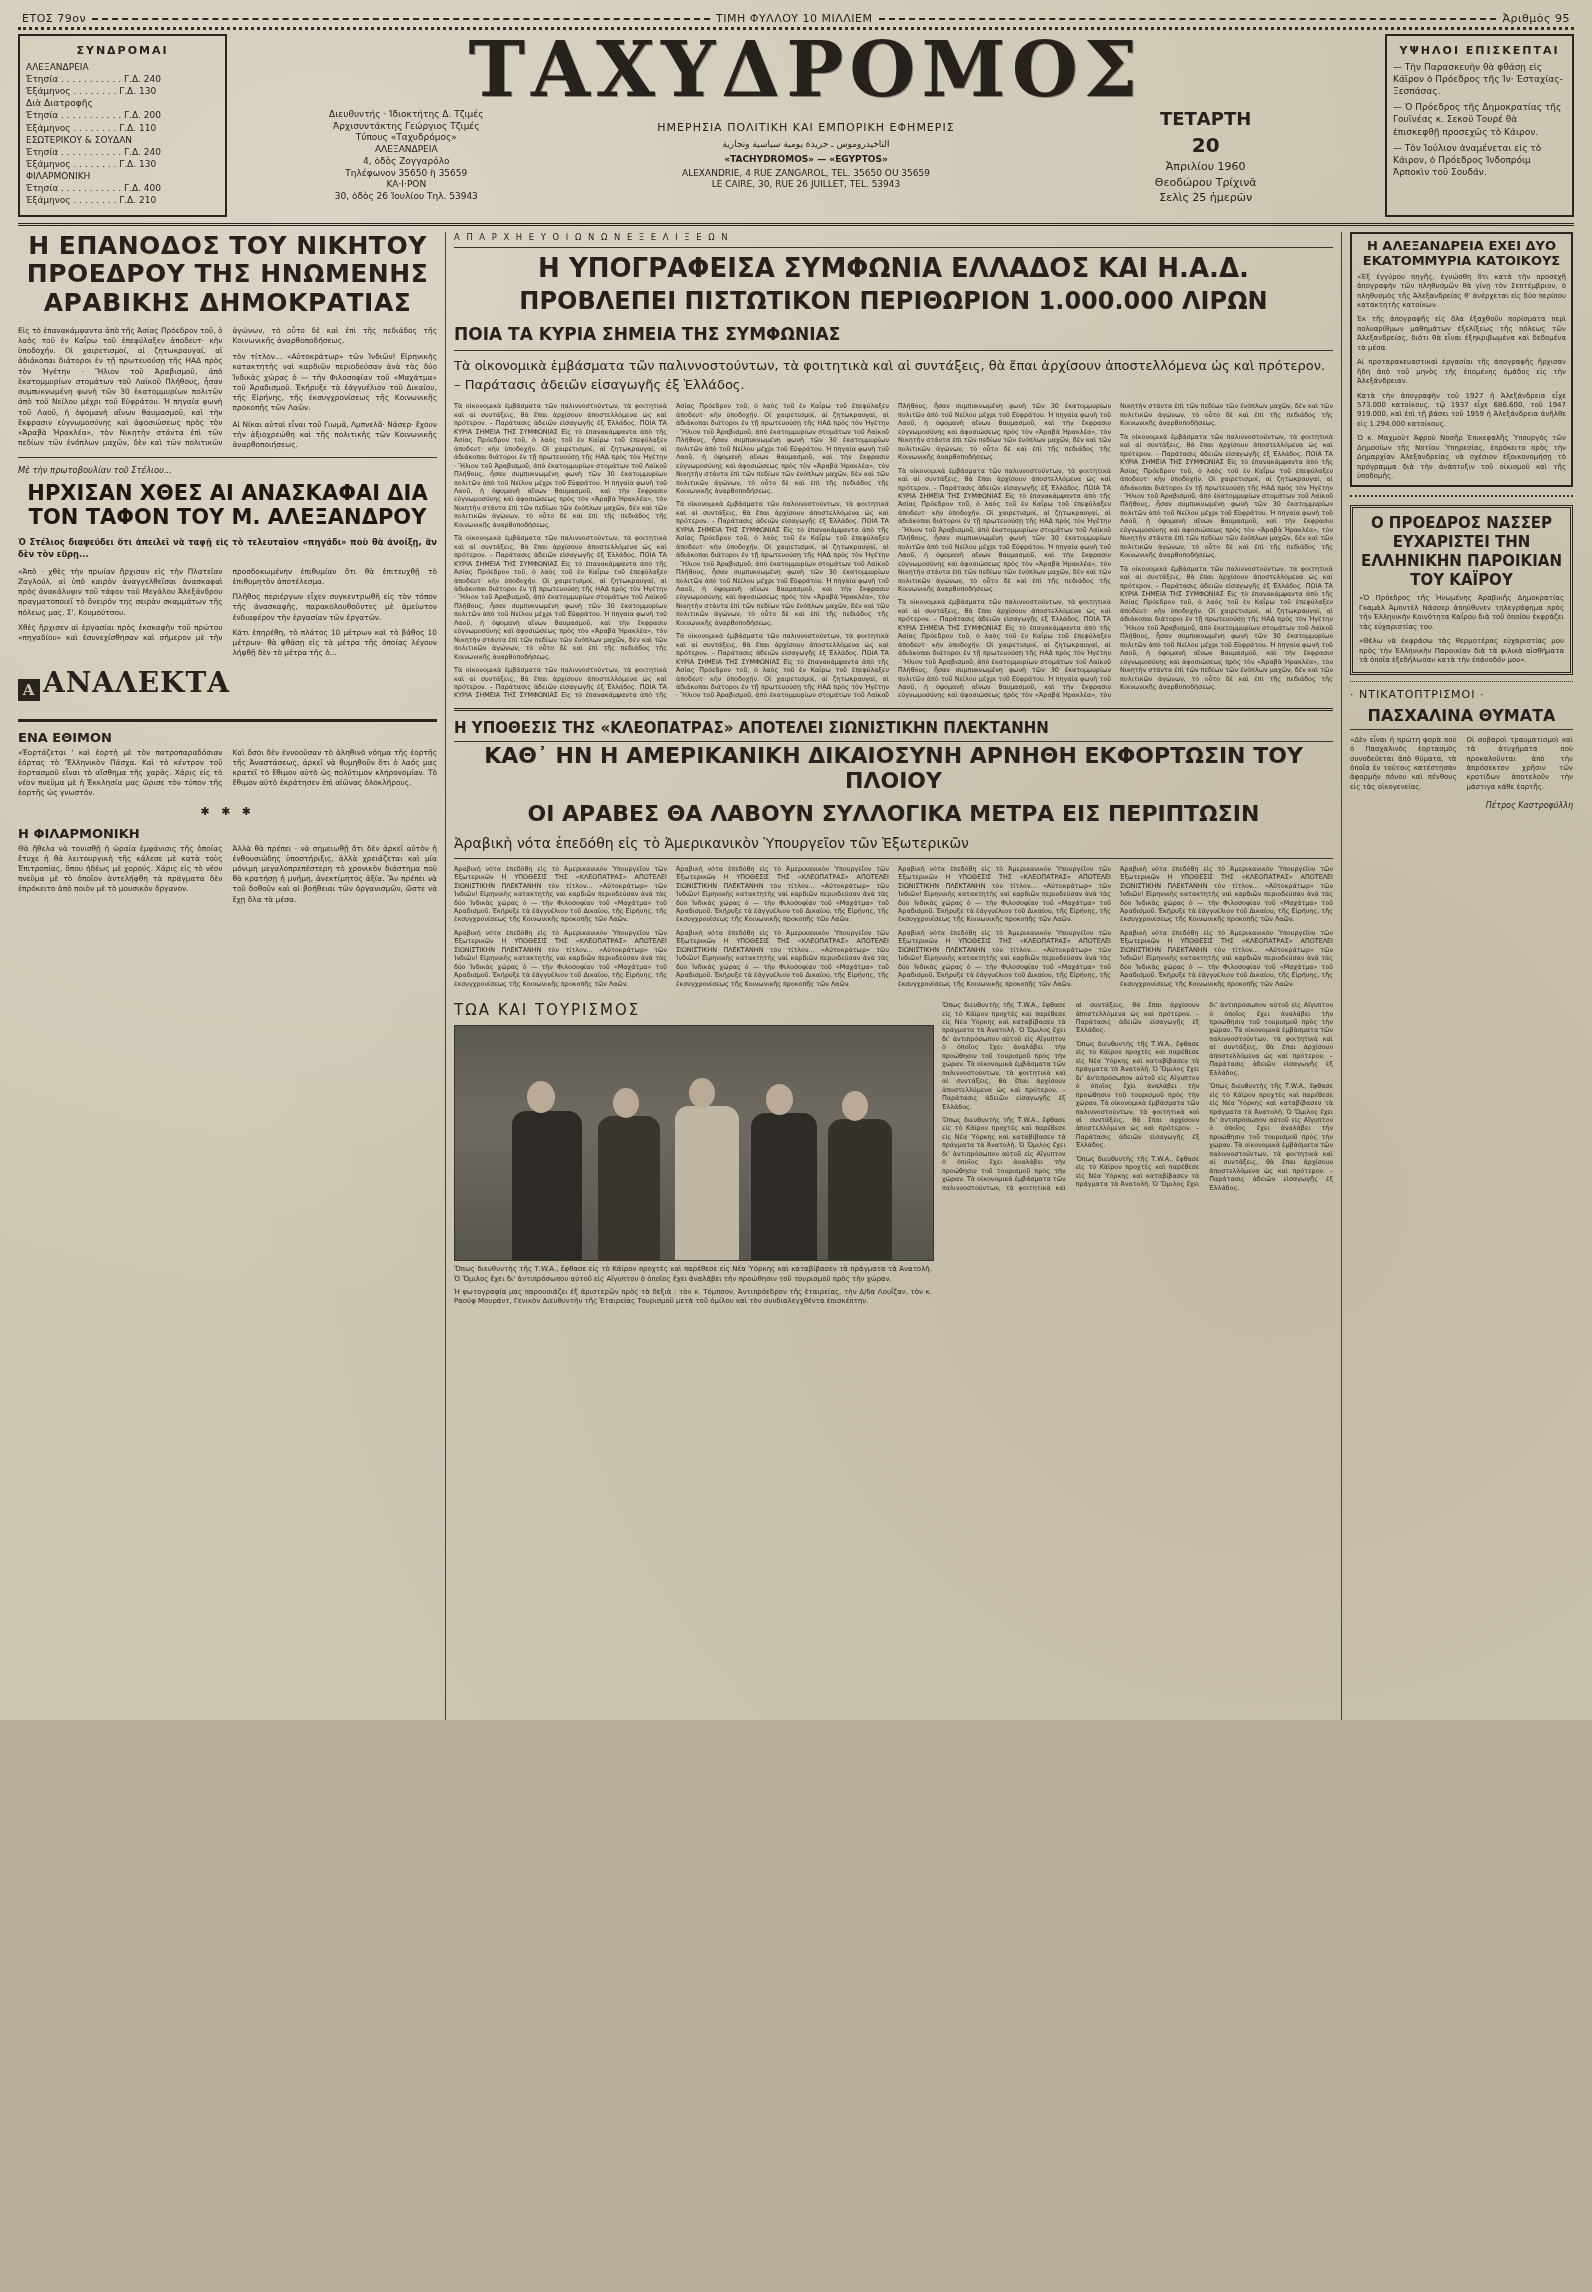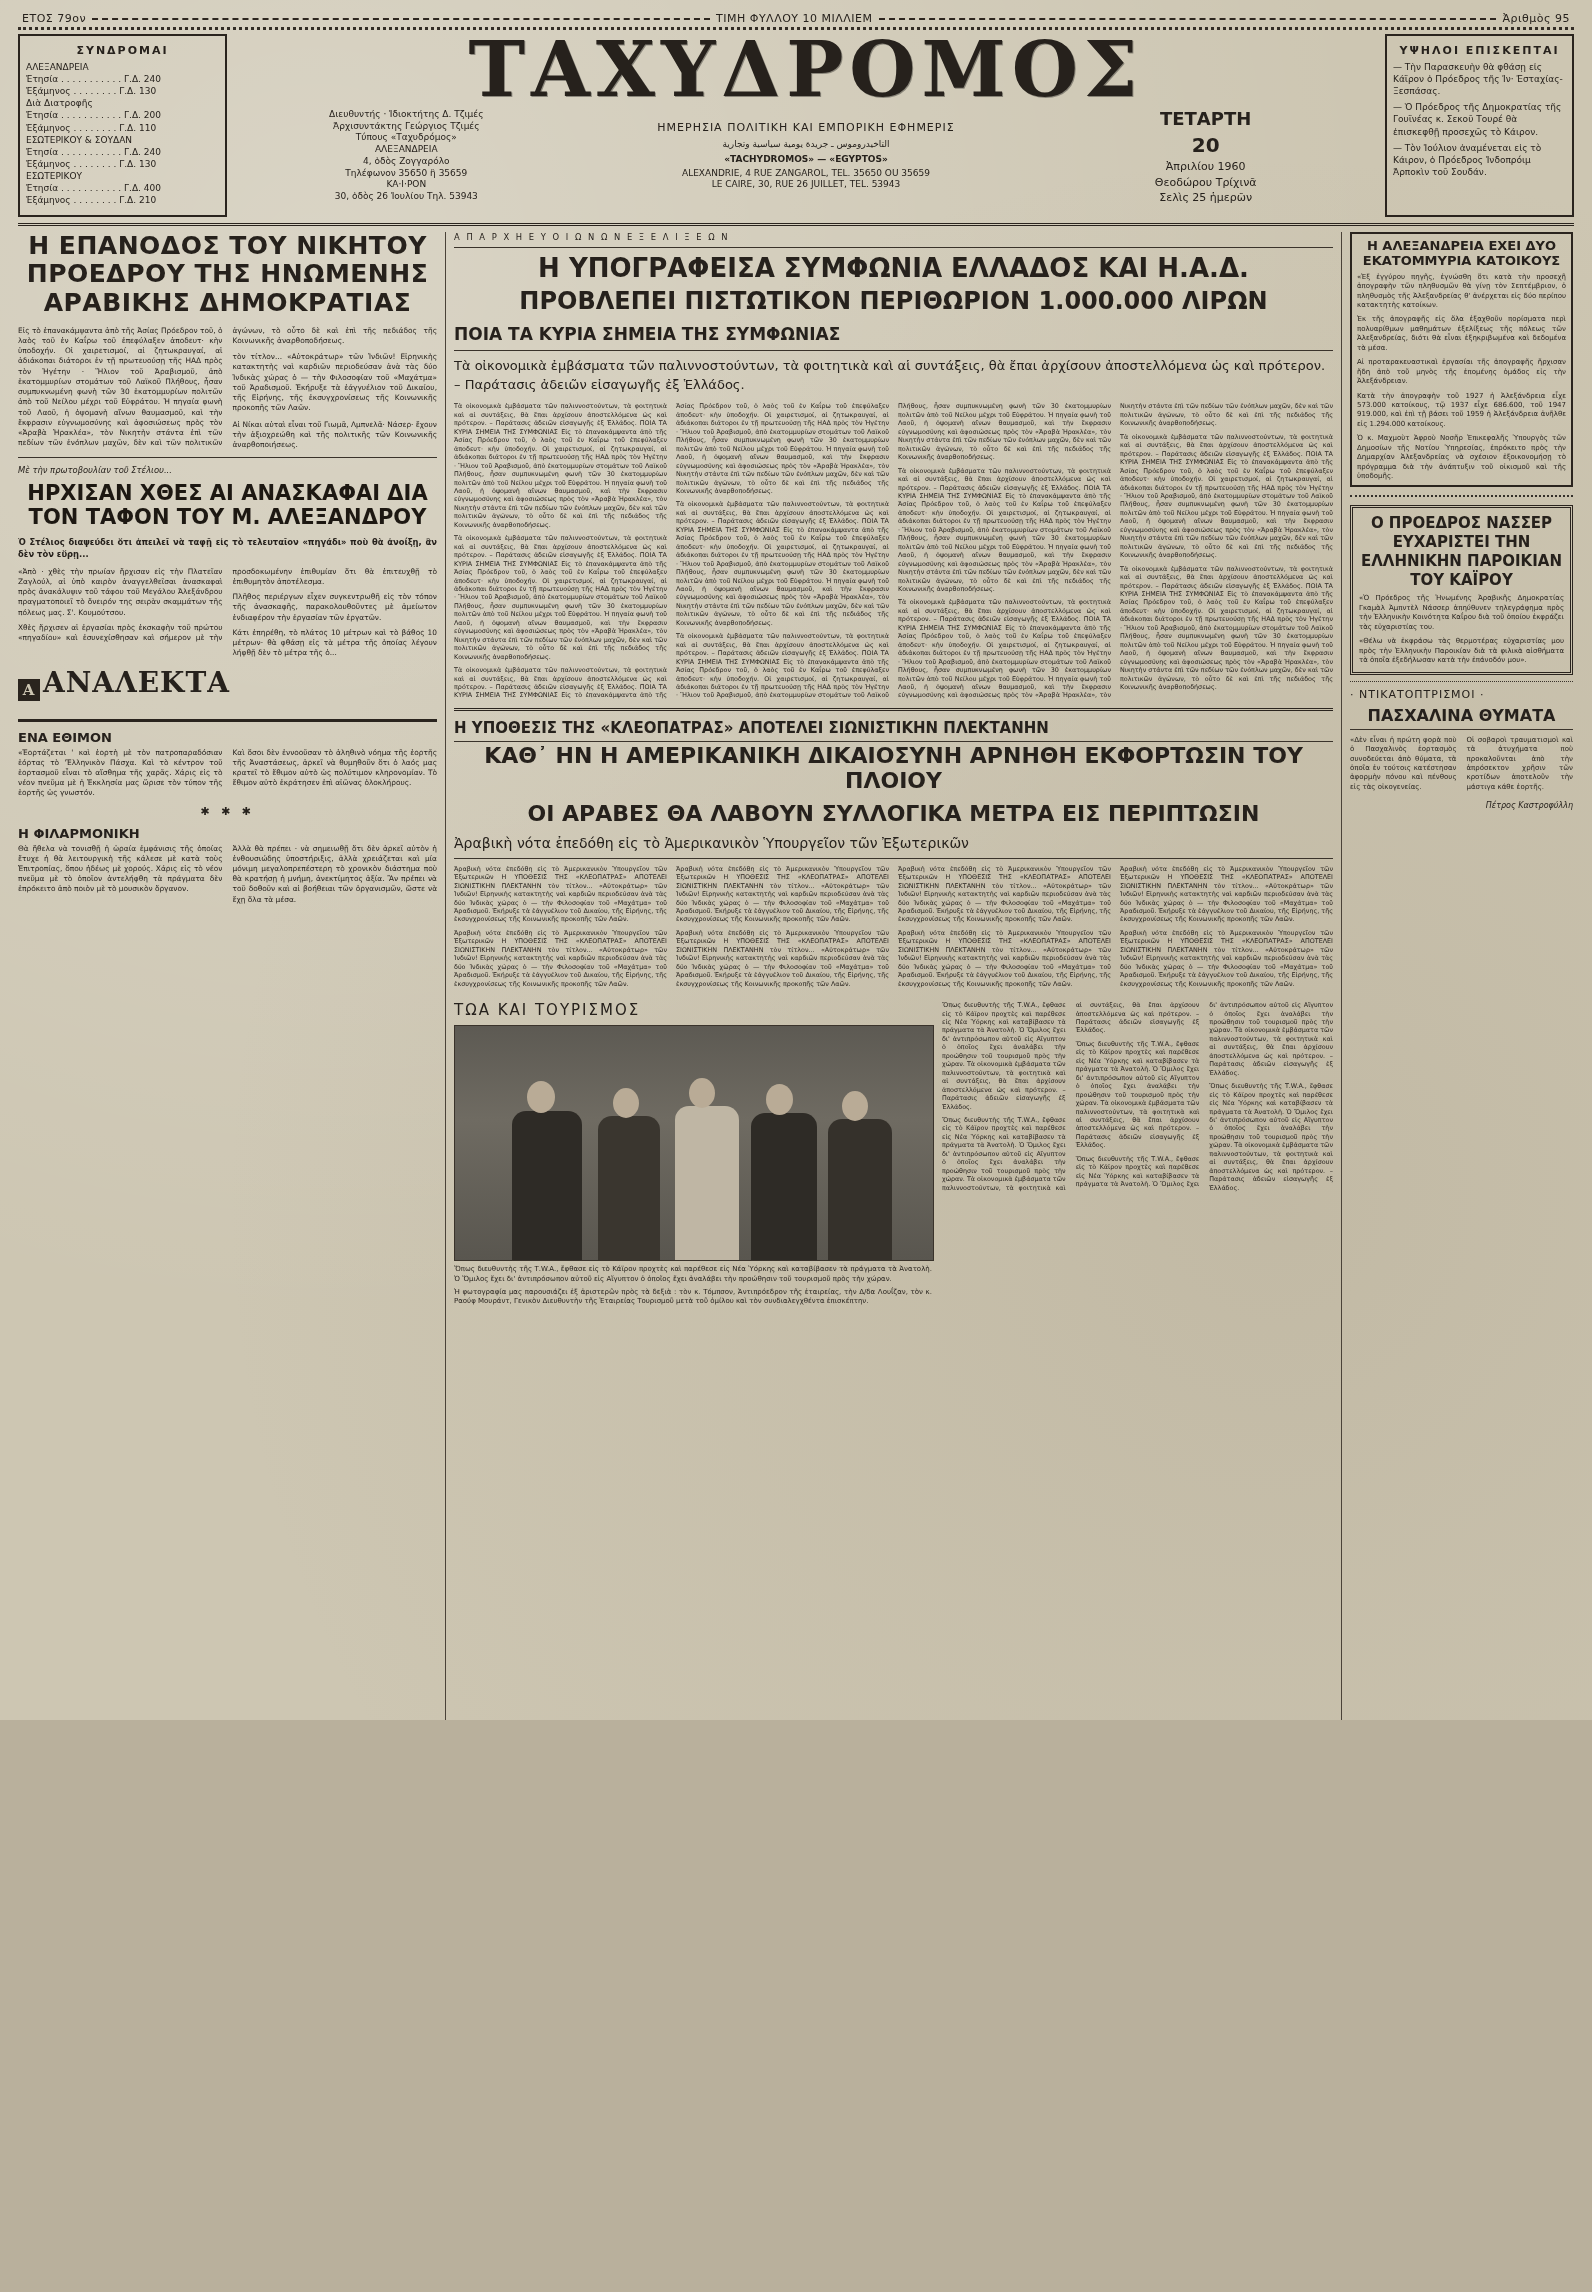--- a/index.html
+++ b/index.html
@@ -101,21 +101,21 @@
       <div id="subs-lines">
           <div class="sub-row">ΑΛΕΞΑΝΔΡΕΙΑ</div>
           <div class="sub-row">Ἐτησία . . . . . . . . . . . Γ.Δ. 240</div>
           <div class="sub-row">Ἑξάμηνος . . . . . . . . Γ.Δ. 130</div>
           <div class="sub-row">Διὰ Διατροφῆς</div>
           <div class="sub-row">Ἐτησία . . . . . . . . . . . Γ.Δ. 200</div>
           <div class="sub-row">Ἑξάμηνος . . . . . . . . Γ.Δ. 110</div>
           <div class="sub-row">ΕΣΩΤΕΡΙΚΟΥ &amp; ΣΟΥΔΑΝ</div>
           <div class="sub-row">Ἐτησία . . . . . . . . . . . Γ.Δ. 240</div>
           <div class="sub-row">Ἑξάμηνος . . . . . . . . Γ.Δ. 130</div>
-          <div class="sub-row">ΕΣΩΤΕΡΙΚΟΥ</div>
+          <div class="sub-row">ΦΙΛΑΡΜΟΝΙΚΗ</div>
           <div class="sub-row">Ἐτησία . . . . . . . . . . . Γ.Δ. 400</div>
           <div class="sub-row">Ἑξάμηνος . . . . . . . . Γ.Δ. 210</div>
         </div>
     </div>
 
     <div class="mast-center">
       <div class="logo">ΤΑΧΥΔΡΟΜΟΣ</div>
       <div class="logo-sub">
         <div class="col">
           <div id="founder-lines">

